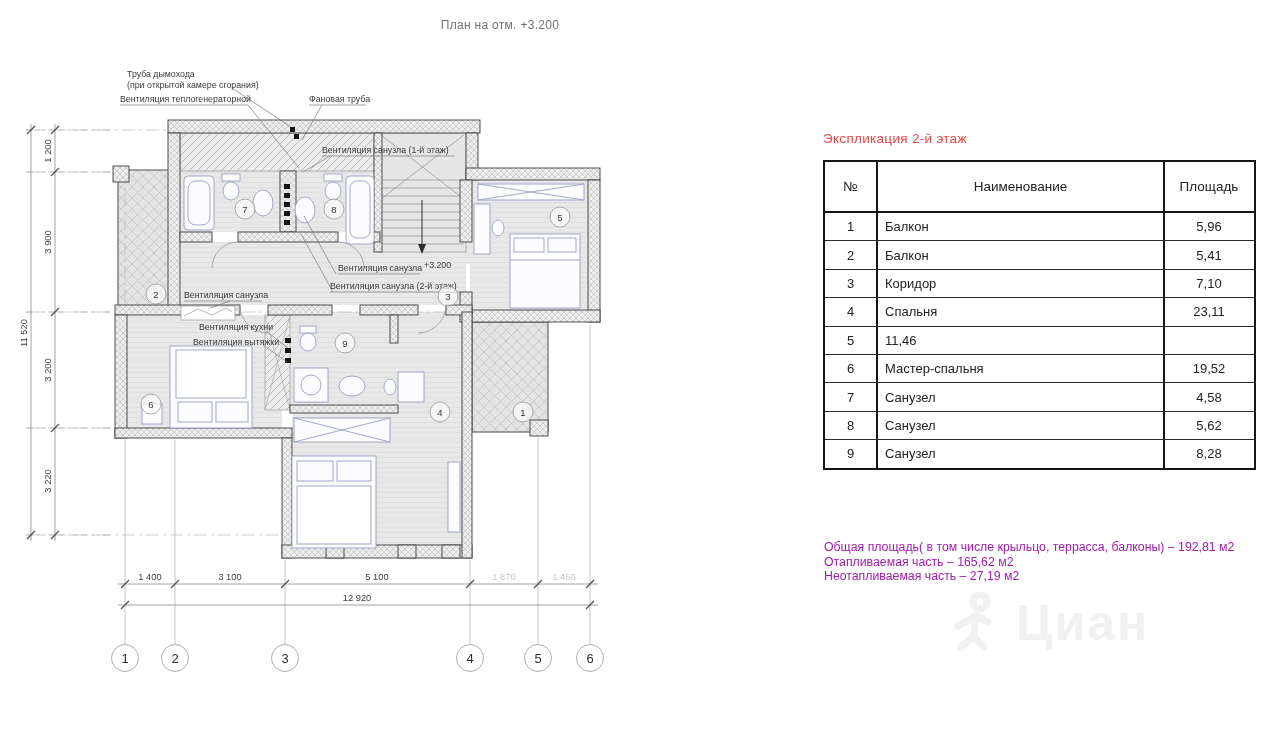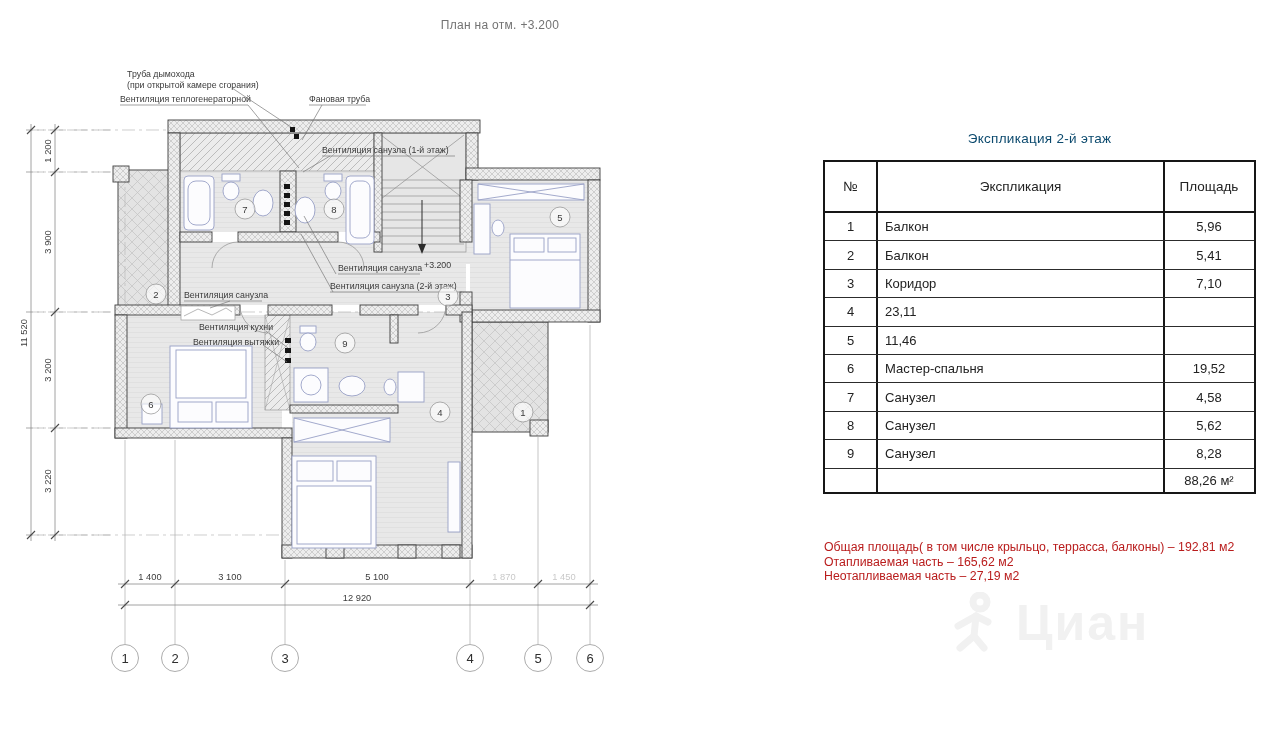--- a/index.html
+++ b/index.html
@@ -3,34 +3,34 @@
 <meta charset="utf-8">
 <style>
   html,body{margin:0;padding:0;background:#ffffff;}
   body{width:1280px;height:738px;position:relative;overflow:hidden;
        font-family:"Liberation Sans", sans-serif;color:#3a3a3a;}
   .abs{position:absolute;}
   #plan-title{left:360px;top:18px;width:280px;text-align:center;
               font-size:12px;color:#737373;letter-spacing:.3px;}
   
   #explication{left:823px;top:131px;width:433px;}
-  #expl-title{text-align:center;font-size:13.5px;color:#0c4a6e;margin-bottom:14px;letter-spacing:.3px;}
+  #expl-title{text-align:left;font-size:13.5px;color:#ef4444;margin-bottom:14px;letter-spacing:.3px;}
   #expl-table{border:2.6px solid #161616;}
   .trow{display:grid;grid-template-columns:53px 287px 88px;}
   .trow > div{display:flex;align-items:center;justify-content:center;
               font-size:13px;color:#222;}
   .trow > div:nth-child(1){border-right:2.6px solid #161616;}
   .trow > div:nth-child(2){border-right:2.6px solid #161616;justify-content:flex-start;padding-left:7px;}
   .thead{height:49px;border-bottom:2.4px solid #161616;}
   .thead > div{justify-content:center !important;padding-left:0 !important;font-size:13.5px;}
   .tbody{height:27.4px;border-bottom:1.2px solid #2c2c2c;}
   .tbody:last-of-type{border-bottom:none;}
   .ttotal{height:23px;border-top:0;}
   
-  #notes{left:824px;top:540px;font-size:12.3px;line-height:14.6px;color:#b91c1c;white-space:nowrap;}
+  #notes{left:824px;top:540px;font-size:12.3px;line-height:14.6px;color:#a21caf;white-space:nowrap;}
   
   #watermark{left:950px;top:592px;color:#f1f1f1;display:flex;align-items:center;gap:14px;
              font-weight:bold;font-size:50px;letter-spacing:2px;user-select:none;}
   svg text{font-family:"Liberation Sans", sans-serif;}
 </style>
 </head>
 <body>
 
 <div id="plan-title" class="abs">План на отм. +3.200</div>
 
@@ -351,40 +351,41 @@
         </g>
     </g>
   </g>
 </svg>
 
 <div id="explication" class="abs">
   <div id="expl-title">Экспликация 2-й этаж</div>
   <div id="expl-table">
     <div class="trow thead">
       <div>№</div>
-      <div>Экспликация</div>
+      <div>Наименование</div>
       <div>Площадь</div>
     </div>
     <div class="trow tbody">
       <div>1</div>
       <div>Балкон</div>
       <div>5,96</div>
     </div>
     <div class="trow tbody">
       <div>2</div>
       <div>Балкон</div>
       <div>5,41</div>
     </div>
     <div class="trow tbody">
       <div>3</div>
       <div>Коридор</div>
       <div>7,10</div>
     </div>
     <div class="trow tbody">
       <div>4</div>
+      <div>Спальня</div>
       <div>23,11</div>
     </div>
     <div class="trow tbody">
       <div>5</div>
       <div>11,46</div>
     </div>
     <div class="trow tbody">
       <div>6</div>
       <div>Мастер-спальня</div>
       <div>19,52</div>
@@ -396,25 +397,20 @@
     </div>
     <div class="trow tbody">
       <div>8</div>
       <div>Санузел</div>
       <div>5,62</div>
     </div>
     <div class="trow tbody">
       <div>9</div>
       <div>Санузел</div>
       <div>8,28</div>
-    </div>
-    <div class="trow ttotal">
-      <div></div>
-      <div></div>
-      <div>88,26 м²</div>
     </div>
   </div>
 </div>
 
 <div id="notes" class="abs">
   <div>Общая площадь( в том числе крыльцо, террасса, балконы) – 192,81 м2</div>
   <div>Отапливаемая часть – 165,62 м2</div>
   <div>Неотапливаемая часть – 27,19 м2</div>
 </div>
 

